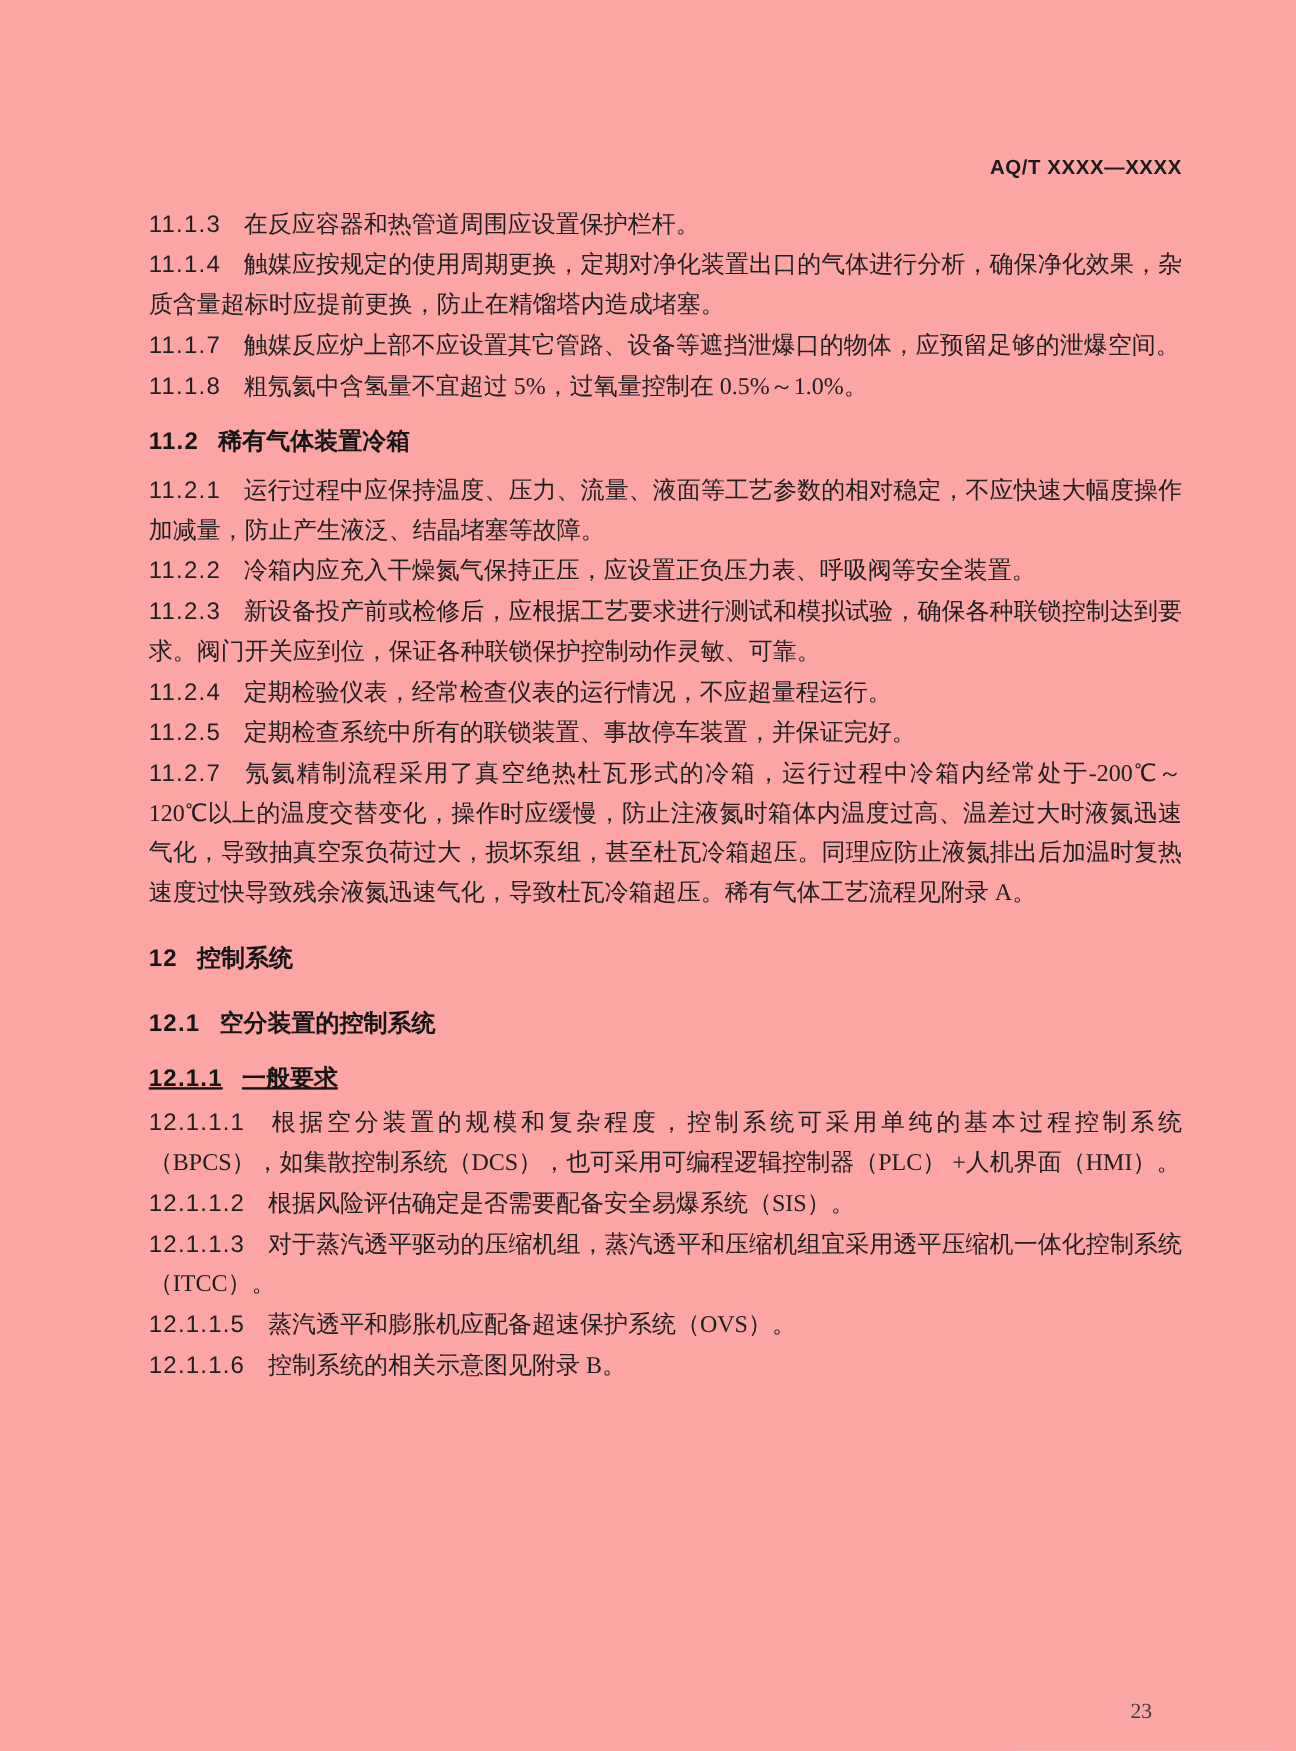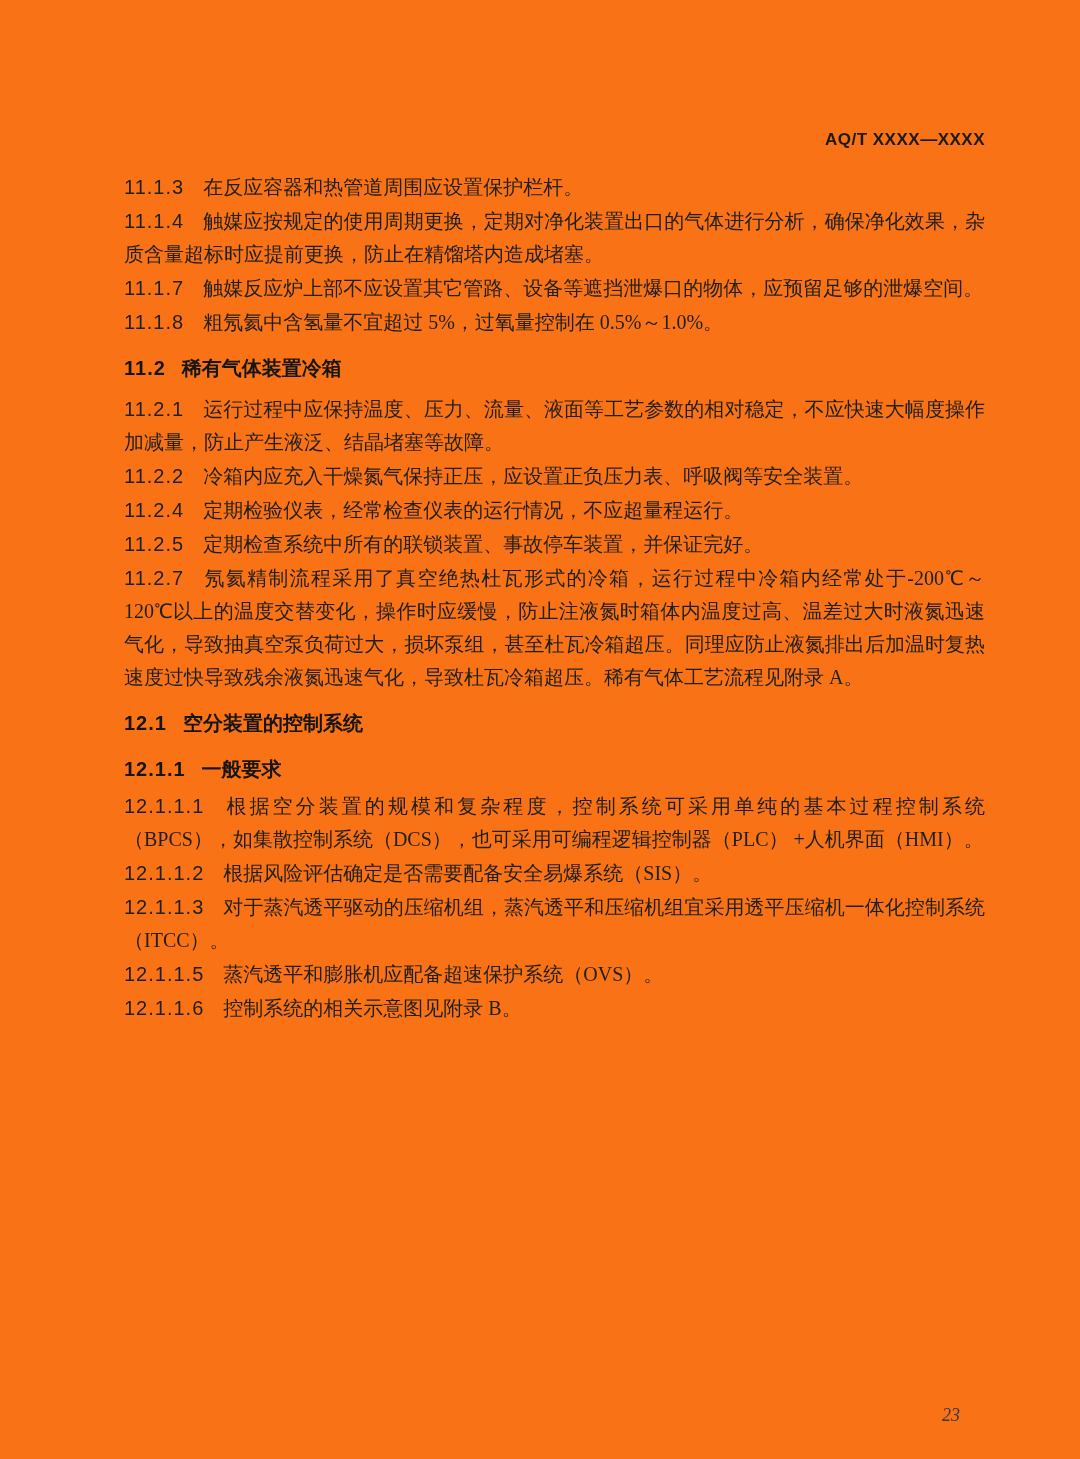--- a/index.html
+++ b/index.html
@@ -4,21 +4,21 @@
 <style>
   html, body { margin: 0; padding: 0; }
   body {
     width: 1080px; height: 1459px;
     background: #ffffff;
     font-family: "Liberation Serif", serif;
   }
   .page {
     position: relative;
     width: 1080px; height: 1459px;
-    background: #f97316;
+    background: #fca5a5;
     overflow: hidden;
   }
   .doc-header {
     position: absolute;
     top: 130px; right: 95px;
     font-family: "Liberation Sans", sans-serif;
     font-weight: 600;
     font-size: 17px;
     letter-spacing: 0.5px;
     color: #1b1b1b;
@@ -48,48 +48,49 @@
   .clause .num { font-weight: 500; }
   .content h2.heading1,
   .content h3.heading2,
   .content h4.heading3 {
     font-family: "Liberation Sans", sans-serif;
     font-weight: 700;
     color: #151515;
   }
   .content h2.heading1 { margin: 22px 0 21px 0; }
   .content h3.heading2 { margin: 13px 0 8px 0; }
-  .content h4.heading3 { margin: 13px 0 4px 0; }
+  .content h4.heading3 { margin: 13px 0 4px 0; text-decoration: underline; }
   .content h2 .num, .content h3 .num, .content h4 .num { margin-right: 16px; letter-spacing: 1px; }
   .page-number {
     position: absolute;
-    right: 120px; bottom: 33px;
+    right: 120px; bottom: 22px;
     font-family: "Liberation Serif", serif;
     font-size: 18px;
     color: #3a3a3a;
-    font-style: italic;
   }
 </style>
 </head>
 <body>
 
 <div class="page">
   <div class="doc-header">AQ/T XXXX—XXXX</div>
 
   <main class="content">
       <p class="block clause"><span class="num">11.1.3</span><span class="txt">在反应容器和热管道周围应设置保护栏杆。</span></p>
       <p class="block clause"><span class="num">11.1.4</span><span class="txt">触媒应按规定的使用周期更换，定期对净化装置出口的气体进行分析，确保净化效果，杂质含量超标时应提前更换，防止在精馏塔内造成堵塞。</span></p>
       <p class="block clause"><span class="num">11.1.7</span><span class="txt">触媒反应炉上部不应设置其它管路、设备等遮挡泄爆口的物体，应预留足够的泄爆空间。</span></p>
       <p class="block clause"><span class="num">11.1.8</span><span class="txt">粗氖氦中含氢量不宜超过 5%，过氧量控制在 0.5%～1.0%。</span></p>
       <h3 class="block heading2"><span class="num">11.2</span><span class="txt">稀有气体装置冷箱</span></h3>
       <p class="block clause"><span class="num">11.2.1</span><span class="txt">运行过程中应保持温度、压力、流量、液面等工艺参数的相对稳定，不应快速大幅度操作加减量，防止产生液泛、结晶堵塞等故障。</span></p>
       <p class="block clause"><span class="num">11.2.2</span><span class="txt">冷箱内应充入干燥氮气保持正压，应设置正负压力表、呼吸阀等安全装置。</span></p>
+      <p class="block clause"><span class="num">11.2.3</span><span class="txt">新设备投产前或检修后，应根据工艺要求进行测试和模拟试验，确保各种联锁控制达到要求。阀门开关应到位，保证各种联锁保护控制动作灵敏、可靠。</span></p>
       <p class="block clause"><span class="num">11.2.4</span><span class="txt">定期检验仪表，经常检查仪表的运行情况，不应超量程运行。</span></p>
       <p class="block clause"><span class="num">11.2.5</span><span class="txt">定期检查系统中所有的联锁装置、事故停车装置，并保证完好。</span></p>
       <p class="block clause"><span class="num">11.2.7</span><span class="txt">氖氦精制流程采用了真空绝热杜瓦形式的冷箱，运行过程中冷箱内经常处于-200℃～120℃以上的温度交替变化，操作时应缓慢，防止注液氮时箱体内温度过高、温差过大时液氮迅速气化，导致抽真空泵负荷过大，损坏泵组，甚至杜瓦冷箱超压。同理应防止液氮排出后加温时复热速度过快导致残余液氮迅速气化，导致杜瓦冷箱超压。稀有气体工艺流程见附录 A。</span></p>
+      <h2 class="block heading1"><span class="num">12</span><span class="txt">控制系统</span></h2>
       <h3 class="block heading2"><span class="num">12.1</span><span class="txt">空分装置的控制系统</span></h3>
       <h4 class="block heading3"><span class="num">12.1.1</span><span class="txt">一般要求</span></h4>
       <p class="block clause"><span class="num">12.1.1.1</span><span class="txt">根据空分装置的规模和复杂程度，控制系统可采用单纯的基本过程控制系统（BPCS），如集散控制系统（DCS），也可采用可编程逻辑控制器（PLC） +人机界面（HMI）。</span></p>
       <p class="block clause"><span class="num">12.1.1.2</span><span class="txt">根据风险评估确定是否需要配备安全易爆系统（SIS）。</span></p>
       <p class="block clause"><span class="num">12.1.1.3</span><span class="txt">对于蒸汽透平驱动的压缩机组，蒸汽透平和压缩机组宜采用透平压缩机一体化控制系统（ITCC）。</span></p>
       <p class="block clause"><span class="num">12.1.1.5</span><span class="txt">蒸汽透平和膨胀机应配备超速保护系统（OVS）。</span></p>
       <p class="block clause"><span class="num">12.1.1.6</span><span class="txt">控制系统的相关示意图见附录 B。</span></p>
     </main>
 
   <div class="page-number">23</div>

